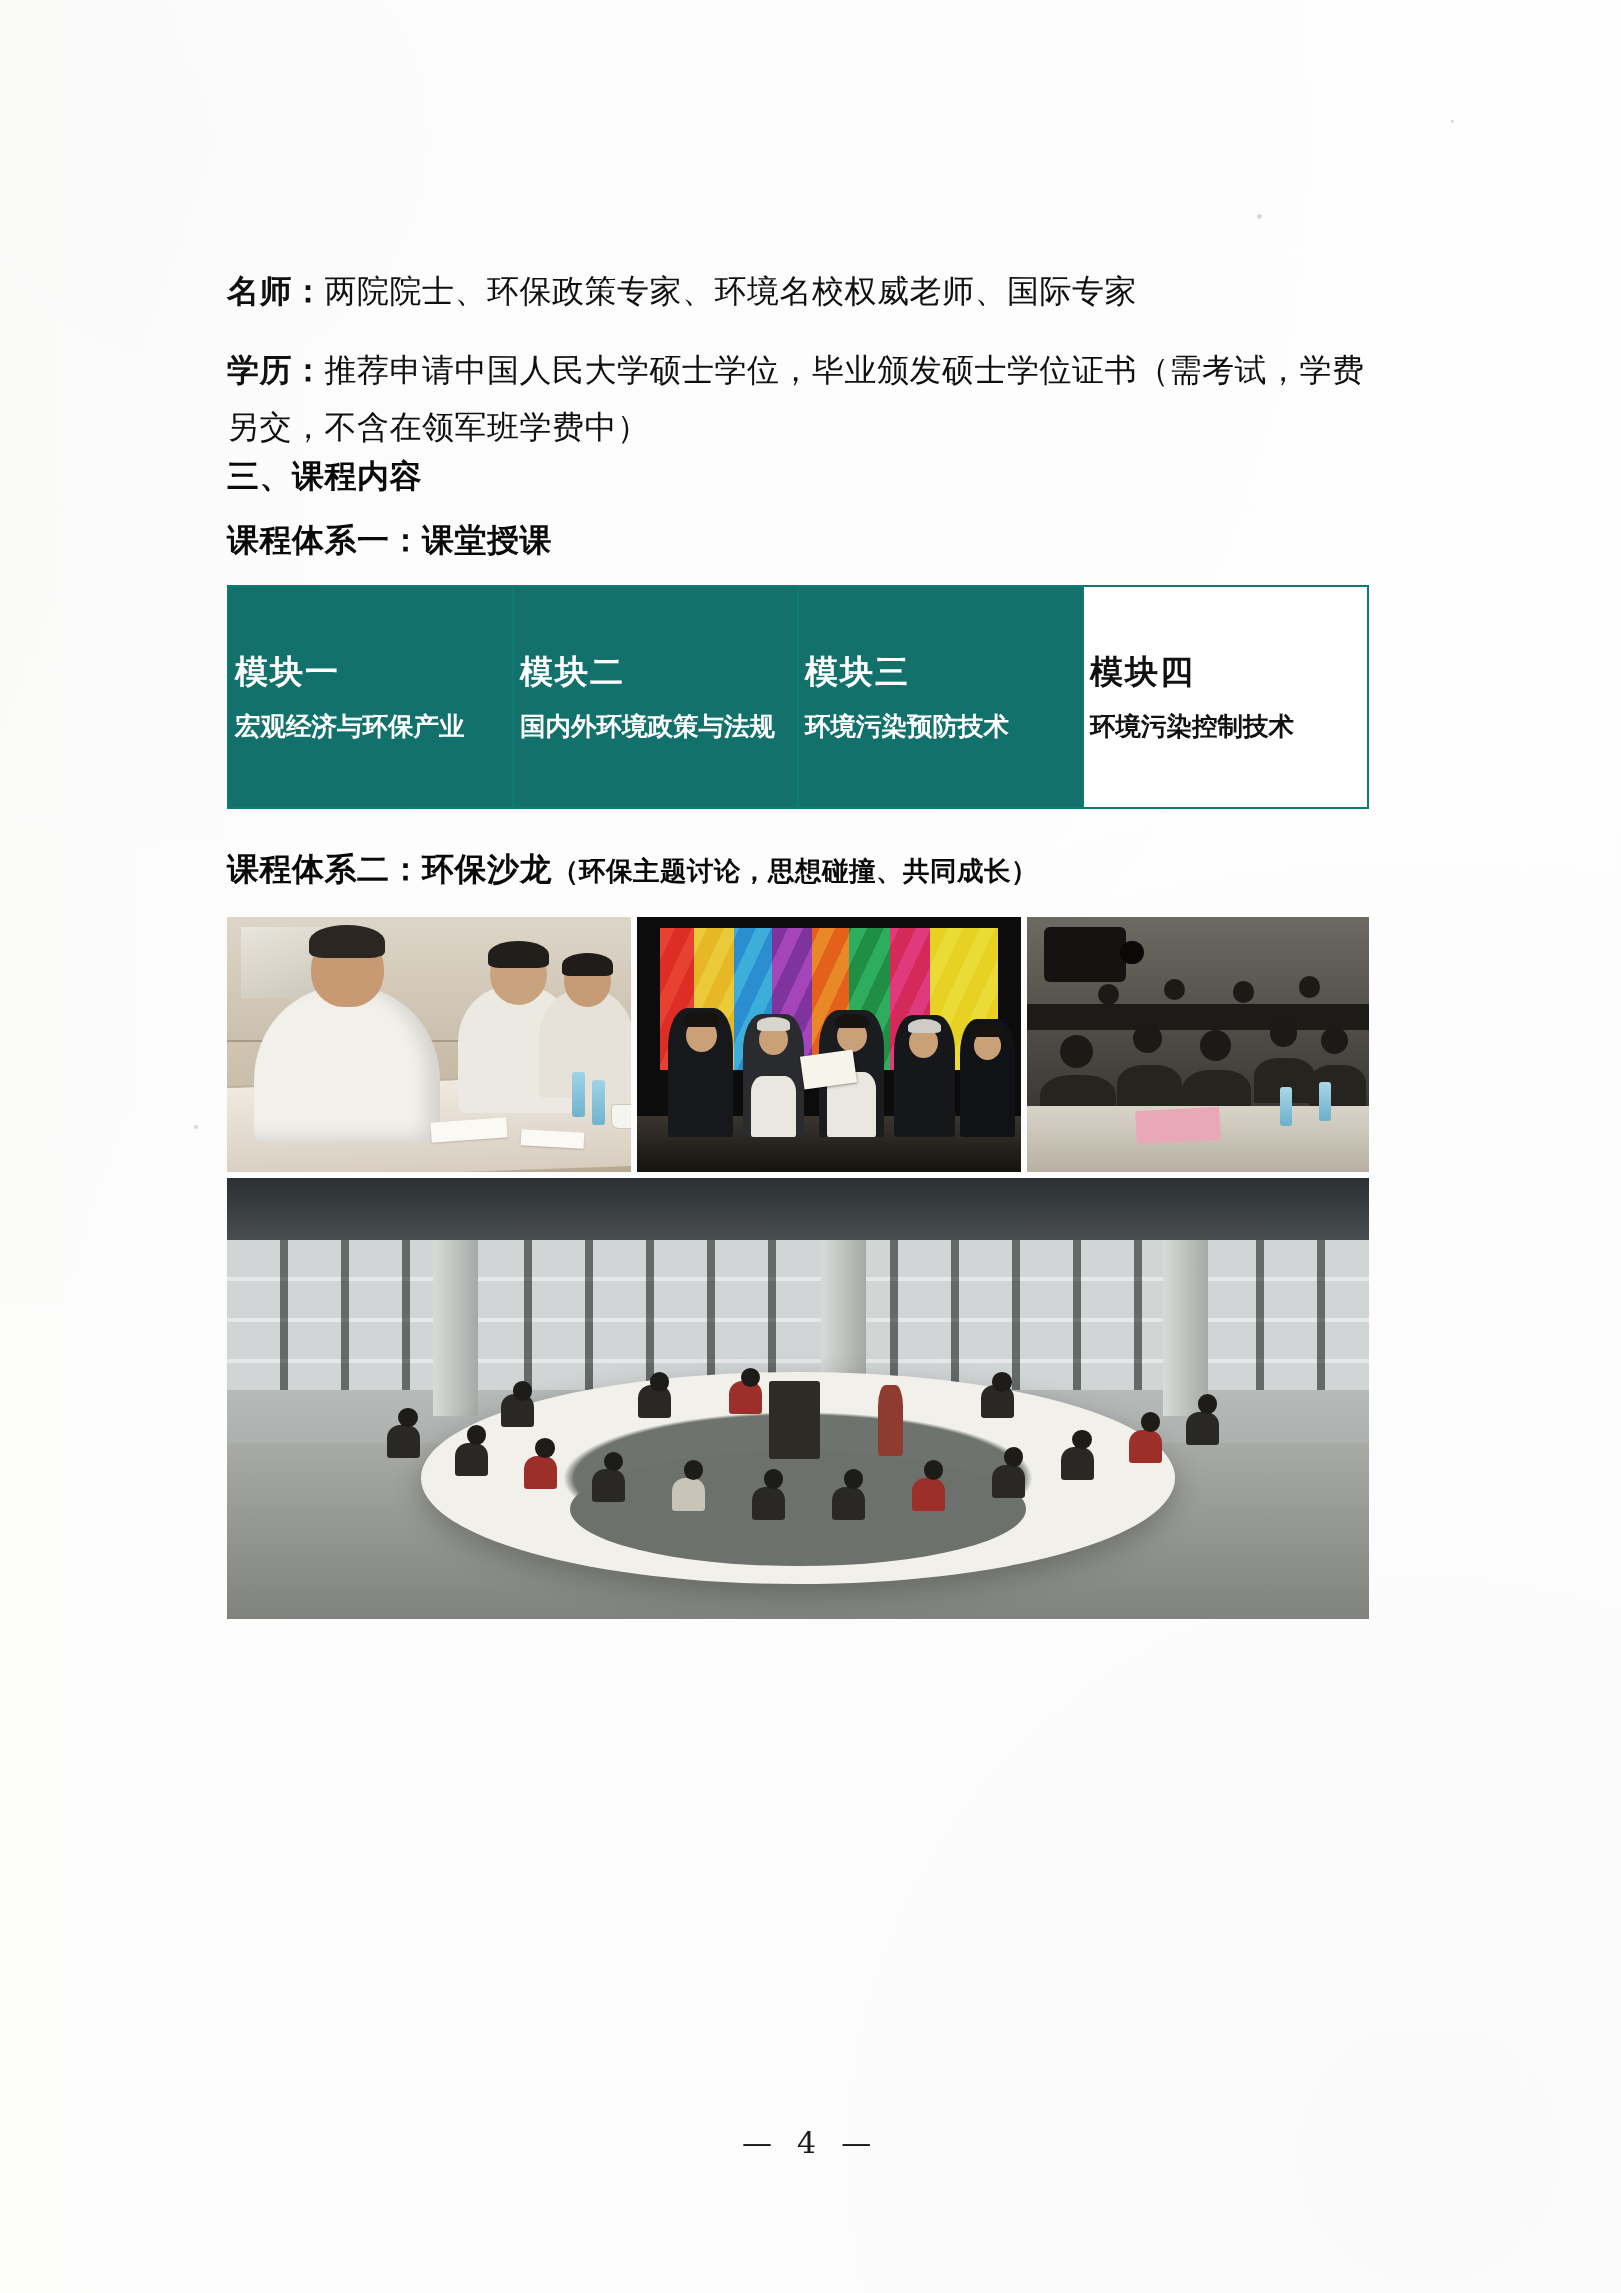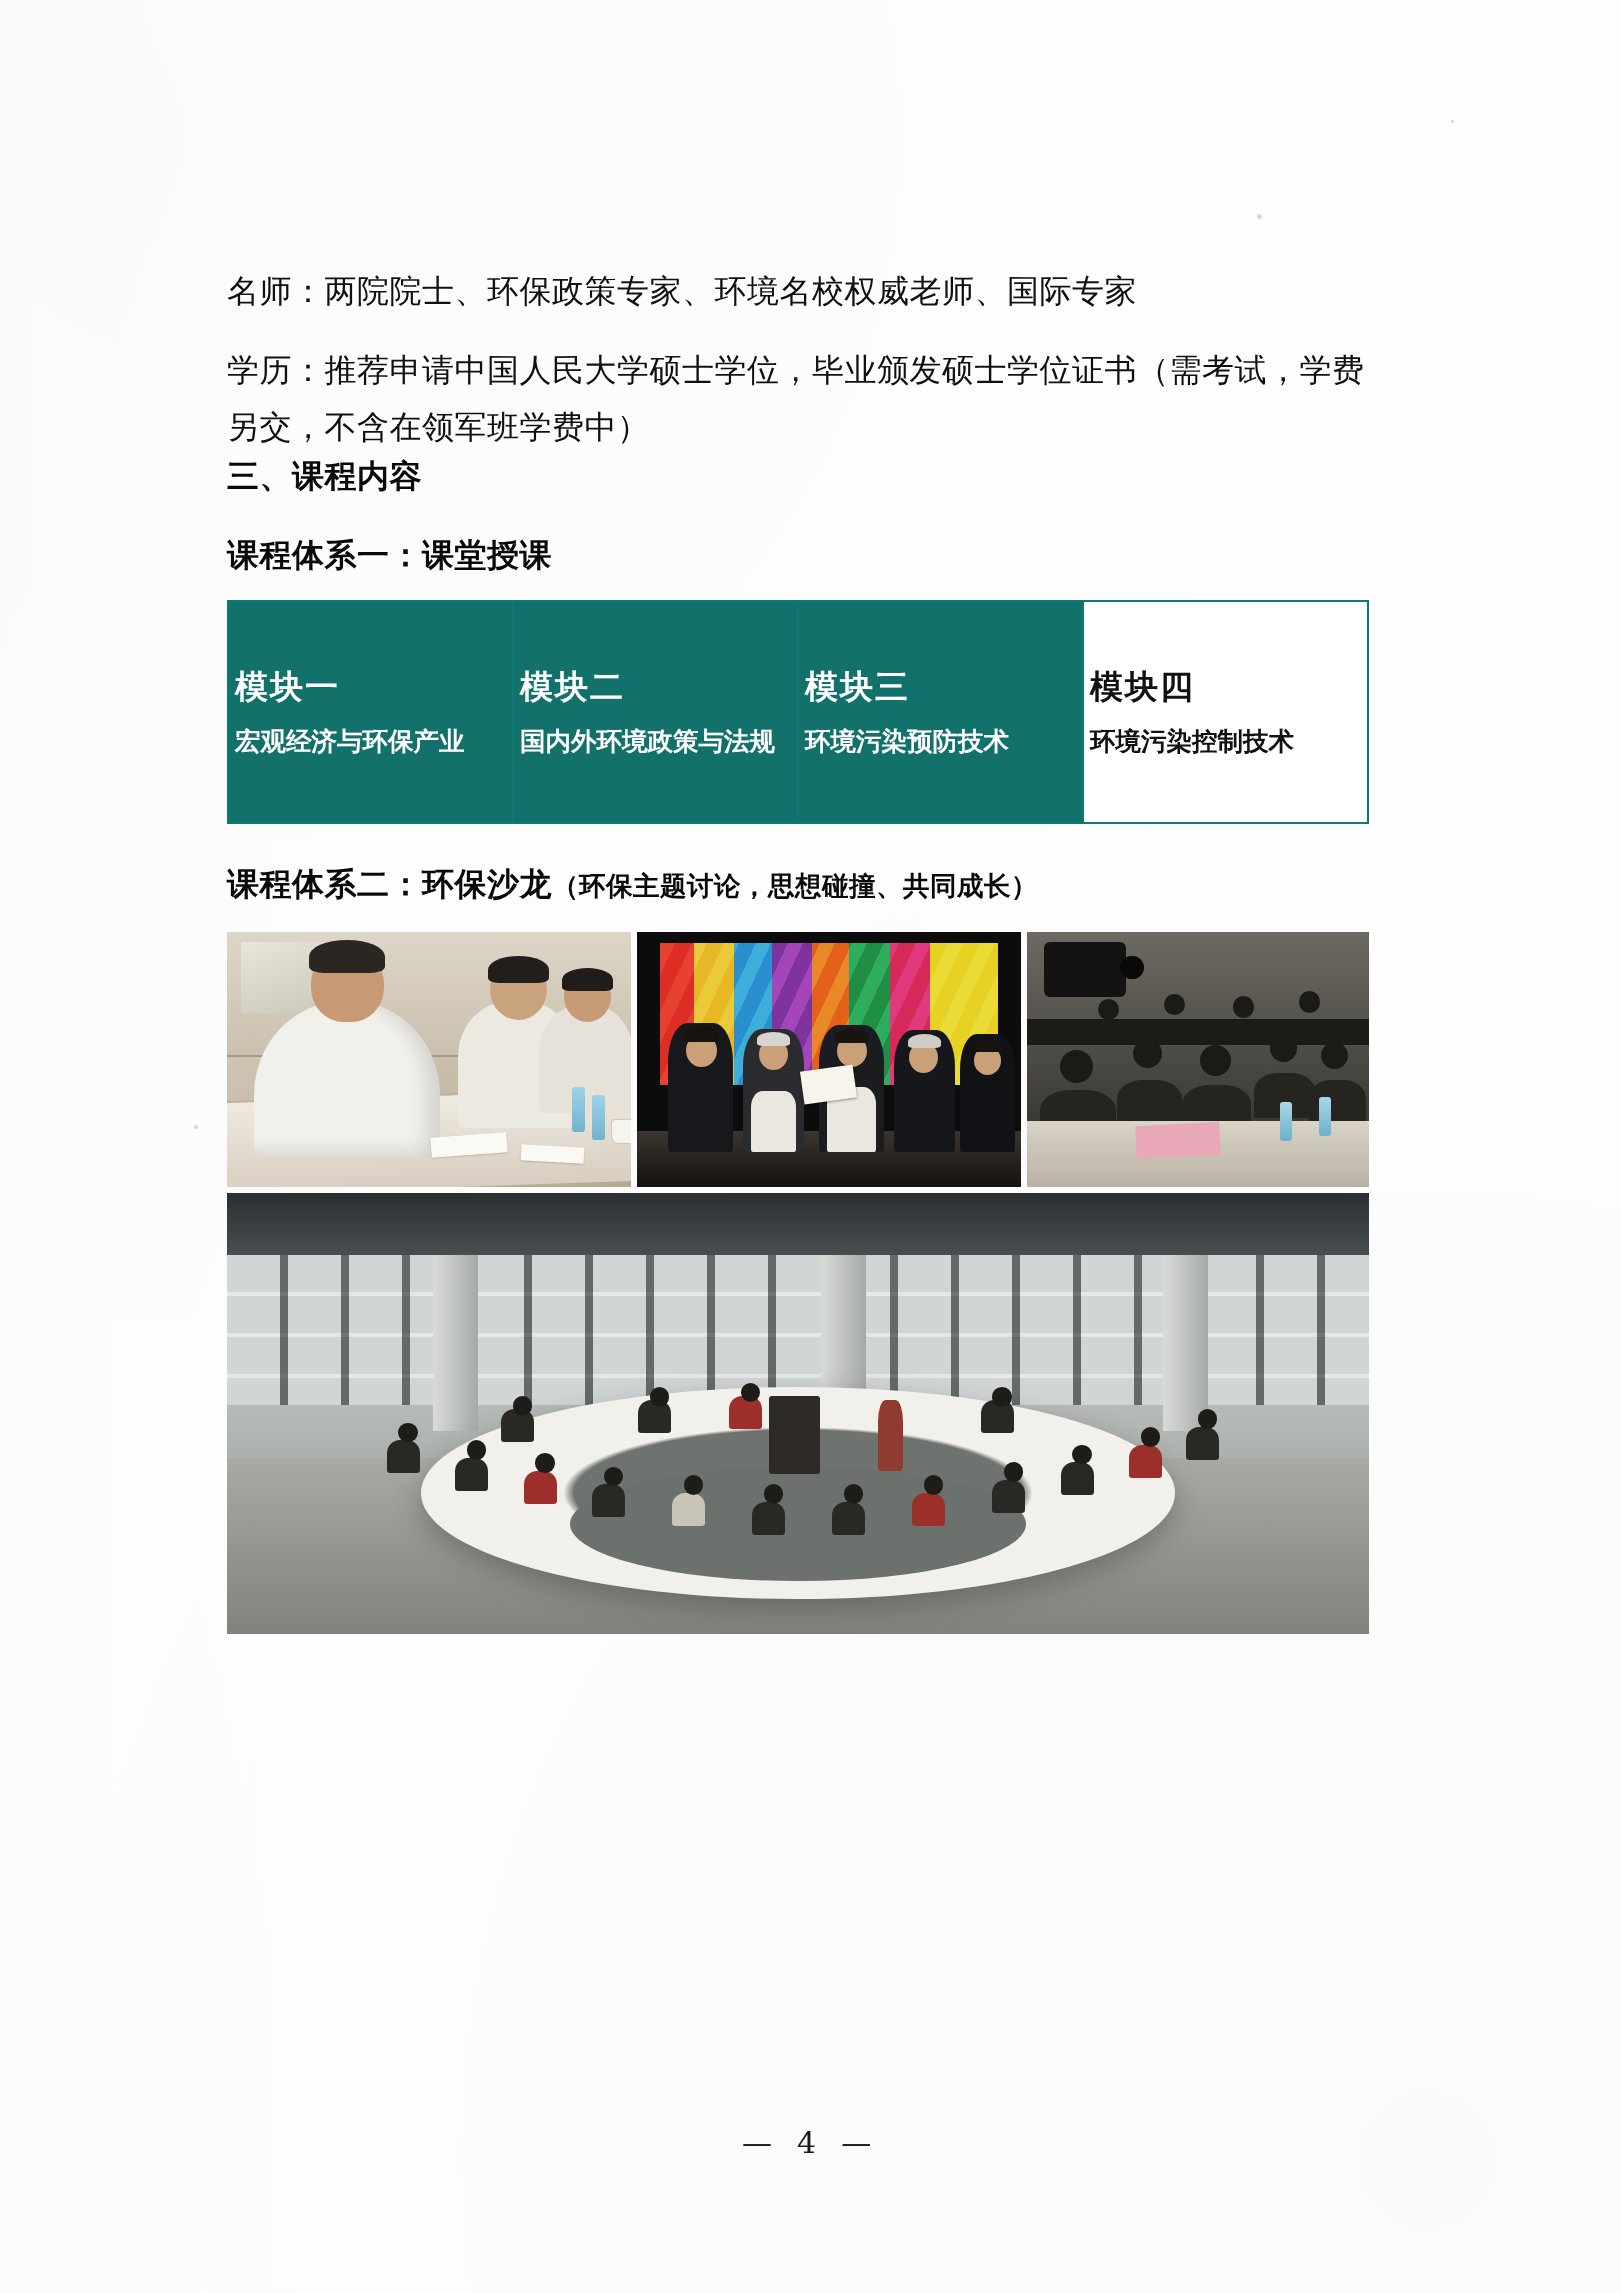--- a/index.html
+++ b/index.html
@@ -43,21 +43,21 @@
 
   .para {
     font-family: "DejaVu Serif", serif;
     font-size: 32px;
     line-height: 1.78;
     color: #101010;
     letter-spacing: 0.5px;
     white-space: nowrap;
   }
   .para .lead {
-    font-weight: normal;
+    font-weight: bold;
   }
   .para.wrap {
     white-space: normal;
     width: 1142px;
   }
   .heading {
     font-family: "DejaVu Serif", serif;
     font-size: 32px;
     font-weight: bold;
     color: #0a0a0a;
@@ -268,21 +268,21 @@
       <span class="lead">名师：</span><span>两院院士、环保政策专家、环境名校权威老师、国际专家</span>
     </div>
 
 
     <div class="para wrap" style="margin-top:21.6px">
       <span class="lead">学历：</span><span>推荐申请中国人民大学硕士学位，毕业颁发硕士学位证书（需考试，学费另交，不含在领军班学费中）</span>
     </div>
 
     <div class="heading" style="">三、课程内容</div>
 
-    <div class="heading" style="margin-top:35px">课程体系一：课堂授课</div>
+    <div class="heading" style="margin-top:20px">课程体系一：课堂授课</div>
 
     <table class="module-table">
       <tbody>
           <tr>
         <td class="fill">
           <div class="cell-title">模块一</div>
           <div class="cell-sub">宏观经济与环保产业</div>
         </td>
         <td class="fill">
           <div class="cell-title">模块二</div>

